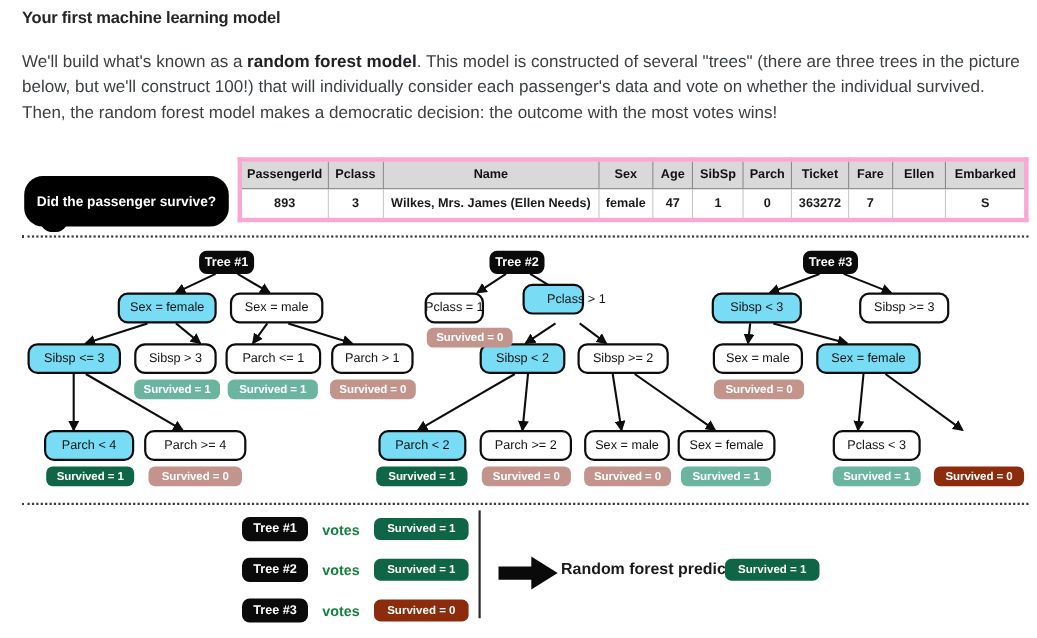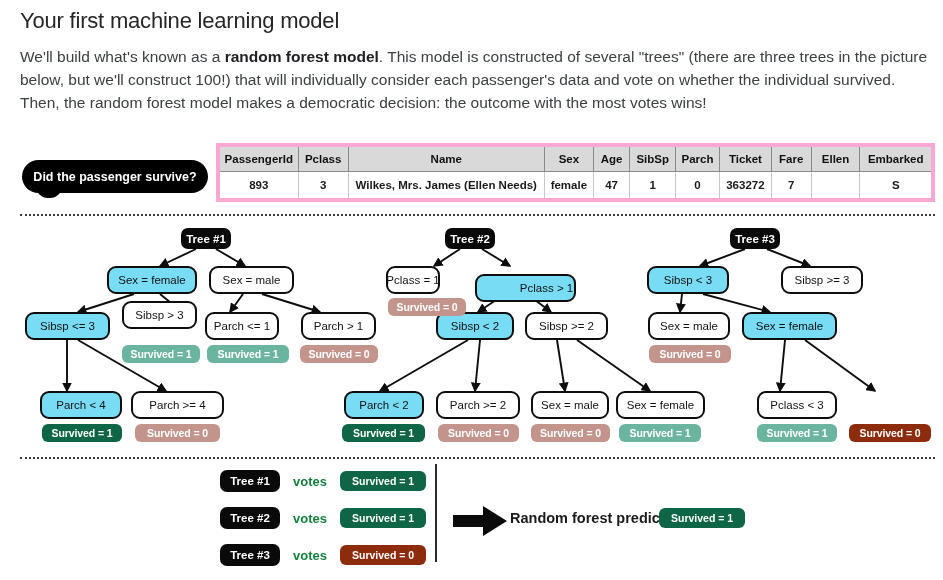--- a/index.html
+++ b/index.html
@@ -8,33 +8,33 @@
     background: #ffffff;
     font-family: "Liberation Sans", sans-serif;
     color: #333333;
     overflow: hidden;
   }
   #page { position: relative; width: 943px; height: 580px; }
 
   
   #page-title {
     position: absolute; left: 20px; top: 8px;
-    font-size: 22px; font-weight: 400; color: #262626;
+    font-size: 15px; font-weight: 700; color: #262626;
     letter-spacing: -0.2px;
   }
   #intro-paragraph {
     position: absolute; left: 20px; top: 45px; width: 915px;
     font-size: 15.5px; line-height: 23px; color: #3c4043;
   }
   #intro-paragraph b { font-weight: 700; color: #202124; }
 
   
   #speech-bubble {
     position: absolute; left: 22px; top: 160px;
-    width: 186px; height: 33px;
+    width: 186px; height: 46px;
     background: #000000; color: #ffffff;
     border-radius: 17px;
     display: flex; align-items: center; justify-content: center;
     font-size: 12.5px; font-weight: 700;
   }
   #speech-bubble::after {
     content: ""; position: absolute;
     left: 14px; bottom: -5px; width: 26px; height: 12px;
     background: #000000; border-radius: 0 0 12px 12px;
   }
@@ -224,33 +224,33 @@
         <path d="M 682 76 L 680 94"></path>
         <path d="M 703 76 L 770 94"></path>
         <path d="M 785 122 L 780 173"></path>
         <path d="M 805 122 L 875 173"></path>
       </g>
     </svg>
   <div class="node root" style="left: 181px; top: 10px; width: 50px;">Tree #1</div>
       <div class="node blue" style="left: 107px; top: 48px; width: 90px;">Sex = female</div>
       <div class="node" style="left: 209px; top: 48px; width: 85px;">Sex = male</div>
       <div class="node blue" style="left: 25px; top: 94px; width: 85px;">Sibsp &lt;= 3</div>
-      <div class="node" style="left: 122px; top: 83px; width: 75px;">Sibsp &gt; 3</div>
-      <div class="node" style="left: 205px; top: 94px; width: 74px; text-align: center;">Parch &lt;= 1</div>
+      <div class="node" style="left: 122px; top: 94px; width: 75px; border-radius: 10px;">Sibsp &gt; 3</div>
+      <div class="node" style="left: 205px; top: 94px; width: 87px; text-align: center;">Parch &lt;= 1</div>
       <div class="node" style="left: 301px; top: 94px; width: 75px;">Parch &gt; 1</div>
       <div class="node blue" style="left: 40px; top: 173px; width: 82px;">Parch &lt; 4</div>
       <div class="node" style="left: 131px; top: 173px; width: 93px;">Parch &gt;= 4</div>
       <div class="badge surv-mid" style="left: 122px; top: 127px; width: 78px;">Survived = 1</div>
       <div class="badge surv-mid" style="left: 207px; top: 127px; width: 82px;">Survived = 1</div>
       <div class="badge dead-light" style="left: 300px; top: 127px; width: 78px;">Survived = 0</div>
       <div class="badge surv-dark" style="left: 42px; top: 206px; width: 80px;">Survived = 1</div>
       <div class="badge dead-light" style="left: 135px; top: 206px; width: 85px;">Survived = 0</div>
       <div class="node root" style="left: 445px; top: 10px; width: 50px;">Tree #2</div>
       <div class="node" style="left: 386px; top: 48px; width: 54px;">Pclass = 1</div>
-      <div class="node blue" style="left: 475px; top: 56px; width: 101px; padding-left: 42px;">Pclass &gt; 1</div>
+      <div class="node blue" style="left: 475px; top: 40px; width: 56px; padding-left: 42px;">Pclass &gt; 1</div>
       <div class="node blue" style="left: 436px; top: 94px; width: 78px;">Sibsp &lt; 2</div>
       <div class="node" style="left: 525px; top: 94px; width: 83px;">Sibsp &gt;= 2</div>
       <div class="node blue" style="left: 344px; top: 173px; width: 80px;">Parch &lt; 2</div>
       <div class="node" style="left: 436px; top: 173px; width: 84px;">Parch &gt;= 2</div>
       <div class="node" style="left: 531px; top: 173px; width: 78px;">Sex = male</div>
       <div class="node" style="left: 616px; top: 173px; width: 89px;">Sex = female</div>
       <div class="badge dead-light" style="left: 388px; top: 80px; width: 78px;">Survived = 0</div>
       <div class="badge surv-dark" style="left: 342px; top: 206px; width: 83px;">Survived = 1</div>
       <div class="badge dead-light" style="left: 438px; top: 206px; width: 81px;">Survived = 0</div>
       <div class="badge dead-light" style="left: 531px; top: 206px; width: 79px;">Survived = 0</div>

